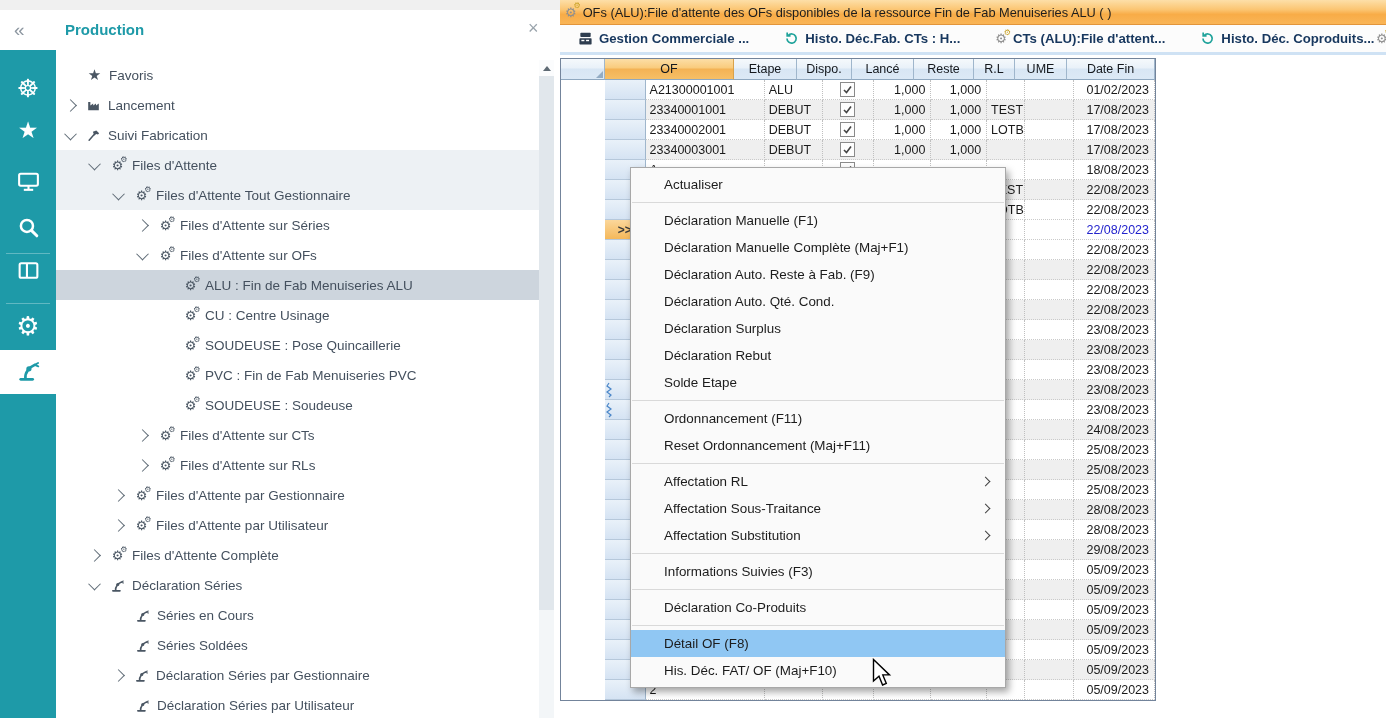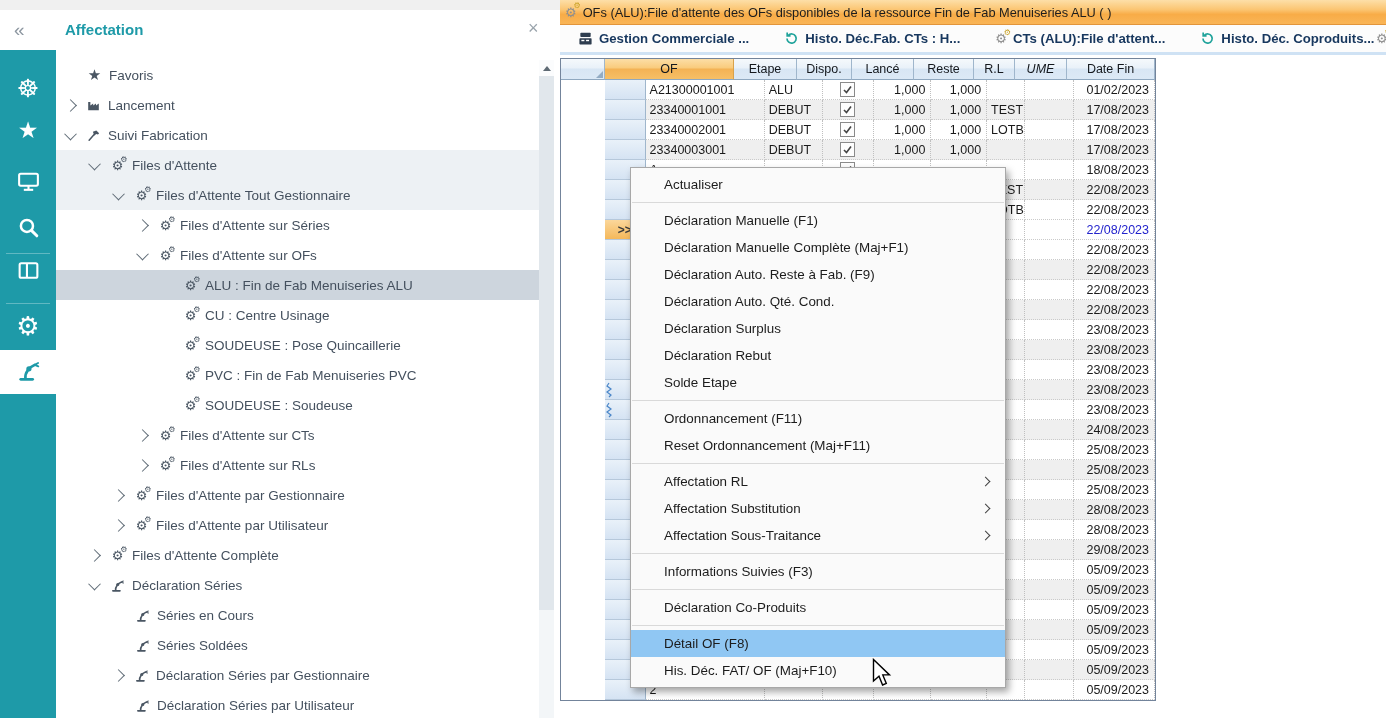--- a/index.html
+++ b/index.html
@@ -76,21 +76,21 @@
   
   #cursor{position:absolute;left:872px;top:658px;z-index:60;pointer-events:none;}
 </style>
 </head>
 <body>
 <div id="root">
 
   <div id="left-top-strip"></div>
   <div id="panel">
     <span id="panel-collapse">«</span>
-    <span id="panel-title">Affectation</span>
+    <span id="panel-title">Production</span>
     <span id="panel-close">×</span>
     <div id="tree">
         <div class="tree-row" style="padding-left: 10px;">
           <span class="chev-spacer"></span>
           <span class="tree-icon" style="font-size: 15px;">★</span>
           <span>Favoris</span>
         </div>
         <div class="tree-row" style="padding-left: 10px;">
           <span class="chev r"></span>
           <span class="tree-icon">
@@ -372,21 +372,21 @@
       <div class="g-head">
         <div class="g-hcell" style="width: 44px;">
           <span class="corner"></span>
         </div>
         <div class="g-hcell sorted" style="width: 129px;">OF</div>
         <div class="g-hcell" style="width: 63px;">Etape</div>
         <div class="g-hcell" style="width: 55px;">Dispo.</div>
         <div class="g-hcell" style="width: 62px;">Lancé</div>
         <div class="g-hcell" style="width: 60px;">Reste</div>
         <div class="g-hcell" style="width: 41px;">R.L</div>
-        <div class="g-hcell" style="width: 52px; font-style: italic;">UME</div>
+        <div class="g-hcell" style="width: 52px;">UME</div>
         <div class="g-hcell" style="width: 88px;">Date Fin</div>
       </div>
       <div class="g-row">
         <div class="g-cell sel-cell" style="width: 44px;"></div>
         <div class="g-cell cell-left" style="width: 129px;">A21300001001</div>
         <div class="g-cell cell-left" style="width: 63px;">ALU</div>
         <div class="g-cell " style="width: 55px; justify-content: center;">
           <span class="checkbox">
             <svg width="9" height="9" viewBox="0 0 9 9">
               <polyline points="1,5 3.5,7.5 8,1.5" stroke="#444" stroke-width="1.6" fill="none"></polyline>
@@ -771,22 +771,22 @@
       <div class="menu-item">Déclaration Auto. Reste à Fab. (F9)</div>
       <div class="menu-item">Déclaration Auto. Qté. Cond.</div>
       <div class="menu-item">Déclaration Surplus</div>
       <div class="menu-item">Déclaration Rebut</div>
       <div class="menu-item">Solde Etape</div>
       <div class="menu-sep"></div>
       <div class="menu-item">Ordonnancement (F11)</div>
       <div class="menu-item">Reset Ordonnancement (Maj+F11)</div>
       <div class="menu-sep"></div>
       <div class="menu-item">Affectation RL<span class="sub-arrow"></span></div>
+      <div class="menu-item">Affectation Sous-Traitance<span class="sub-arrow"></span></div>
       <div class="menu-item">Affectation Substitution<span class="sub-arrow"></span></div>
-      <div class="menu-item">Affectation Sous-Traitance<span class="sub-arrow"></span></div>
       <div class="menu-sep"></div>
       <div class="menu-item">Informations Suivies (F3)</div>
       <div class="menu-sep"></div>
       <div class="menu-item">Déclaration Co-Produits</div>
       <div class="menu-sep"></div>
       <div class="menu-item hl">Détail OF (F8)</div>
       <div class="menu-item">His. Déc. FAT/ OF (Maj+F10)</div>
     </div>
 
   <div id="cursor">

